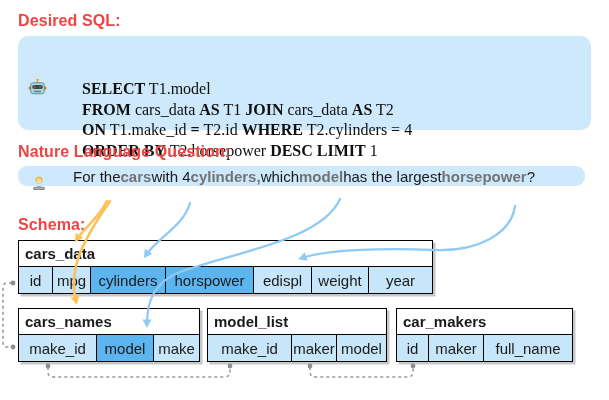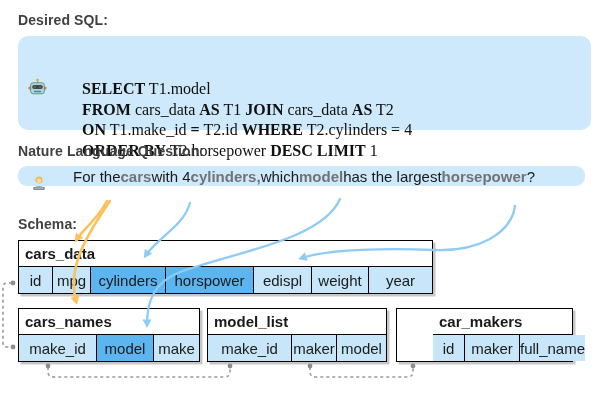--- a/index.html
+++ b/index.html
@@ -3,21 +3,21 @@
 <meta charset="utf-8">
 <style>
   html,body { margin:0; padding:0; background:#fff; }
   * { box-sizing: border-box; }
   .canvas {
     position: relative; width: 609px; height: 400px;
     background: #fff; overflow: hidden;
     font-family: "Liberation Sans", sans-serif; color:#1a1a1a;
   }
   .heading {
-    position: absolute; font-size: 14px; font-weight: 700; color:#404040;
+    position: absolute; font-size: 16px; font-weight: 700; color:#ef4444;
     letter-spacing: 0.1px;
   }
   .bubble {
     position: absolute; background: #cde9fb; border-radius: 10px;
   }
   .sql-code {
     position: absolute; left: 64px; top: 43px;
     font-family: "Liberation Serif", serif; font-size: 16px; line-height: 20.5px;
     color: #101010; white-space: nowrap;
   }
@@ -128,21 +128,21 @@
 
   <div class="tbl" style="left:207px; top:308px; width:180px;">
     <div class="tbl-name">model_list</div>
     <div class="cols">
       <div class="cell" style="width:83px">make_id</div>
       <div class="cell" style="width:45px">maker</div>
       <div class="cell last">model</div>
     </div>
   </div>
 
-  <div class="tbl" style="left:396px; top:308px; width:177px;padding-left:36px;">
+  <div class="tbl" style="left:396px; top:308px; width:177px;">
     <div class="tbl-name">car_makers</div>
     <div class="cols">
       <div class="cell" style="width:31px">id</div>
       <div class="cell" style="width:55px">maker</div>
       <div class="cell last">full_name</div>
     </div>
   </div>
 
   <svg class="overlay" width="609" height="400" viewBox="0 0 609 400">
     <defs>

